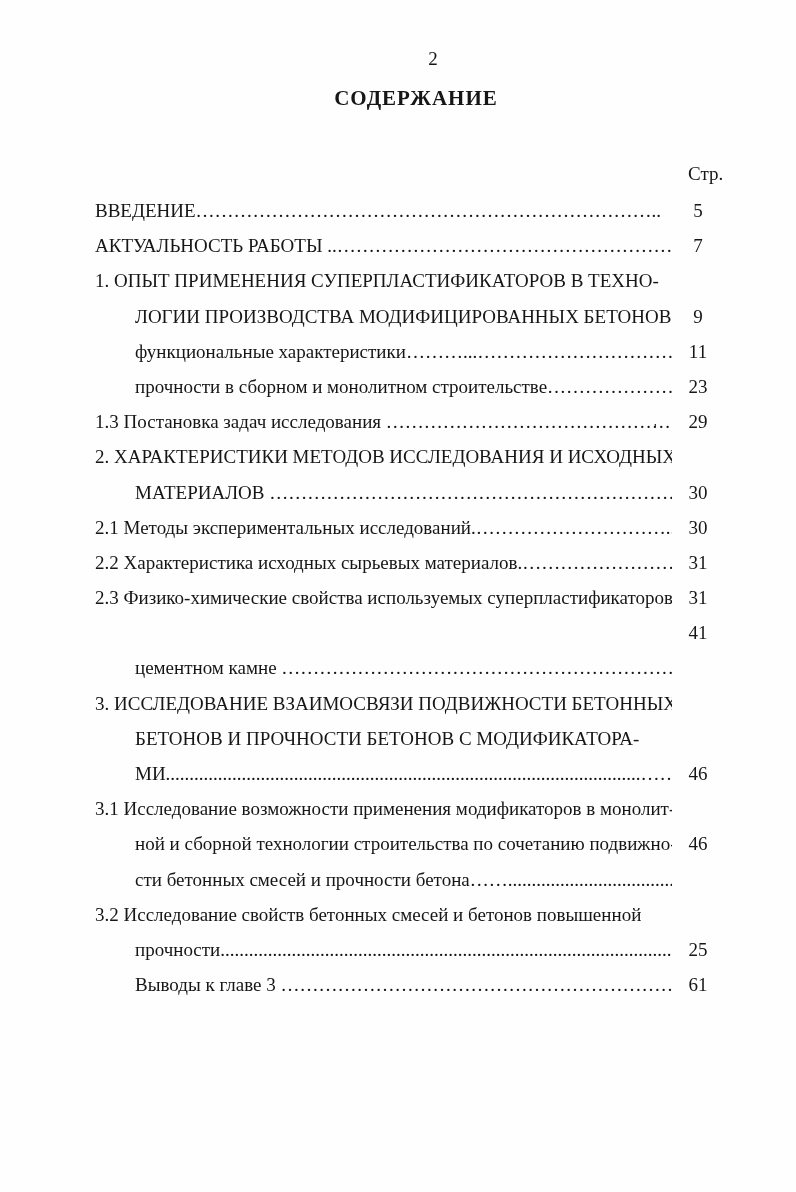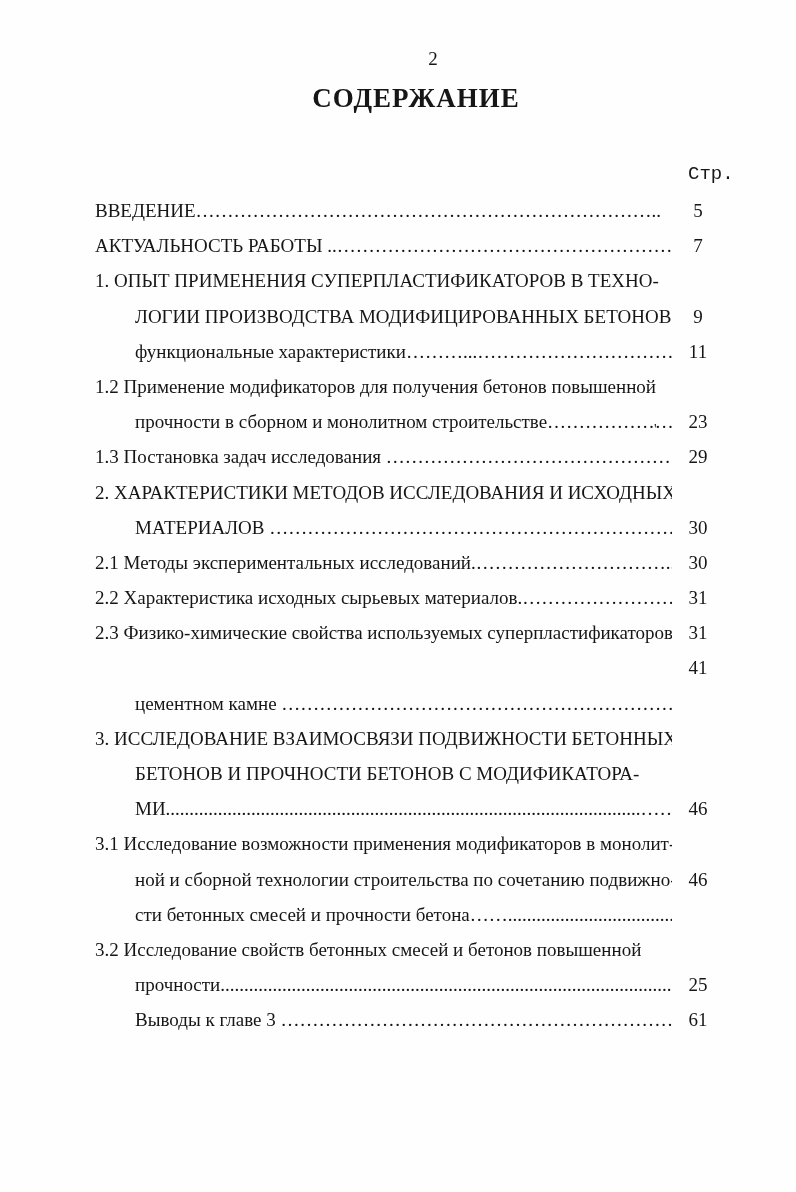--- a/index.html
+++ b/index.html
@@ -16,35 +16,34 @@
     padding-top: 47px;
     text-align: center;
     padding-left: 70px; 
     font-size: 19px;
     line-height: 24px;
   }
   .doc-title {
     margin: 14px 0 0 0;
     text-align: center;
     padding-left: 36px;
-    font-size: 27px;
+    font-size: 21px;
     font-weight: bold;
     letter-spacing: 1px;
     line-height: 26px;
   }
   .col-header-row {
     margin-top: 50px;
     height: 26px;
   }
   .col-header {
     display: inline-block;
     margin-left: 688px;
     font-size: 19px;
     line-height: 26px;
-    font-family: Liberation Mono, monospace;
   }
   .toc {
     margin-top: 6px;
     margin-left: 95px;
     width: 660px;
   }
   .toc-line {
     position: relative;
     height: 35.2px;
     line-height: 35.2px;
@@ -100,24 +99,20 @@
     <span class="toc-text">1. ОПЫТ ПРИМЕНЕНИЯ СУПЕРПЛАСТИФИКАТОРОВ В ТЕХНО-</span>
     
   </div>
       <div class="toc-line indent">
     <span class="toc-text">ЛОГИИ ПРОИЗВОДСТВА МОДИФИЦИРОВАННЫХ БЕТОНОВ............</span>
     <span class="toc-page">9</span>
   </div>
       <div class="toc-line indent">
     <span class="toc-text">функциональные характеристики………...……………………………………</span>
     <span class="toc-page">11</span>
-  </div>
-      <div class="toc-line">
-    <span class="toc-text">1.2 Применение модификаторов для получения бетонов повышенной</span>
-    
   </div>
       <div class="toc-line indent">
     <span class="toc-text">прочности в сборном и монолитном строительстве……………………......</span>
     <span class="toc-page">23</span>
   </div>
       <div class="toc-line">
     <span class="toc-text">1.3 Постановка задач исследования ………………………………………..</span>
     <span class="toc-page">29</span>
   </div>
       <div class="toc-line">

